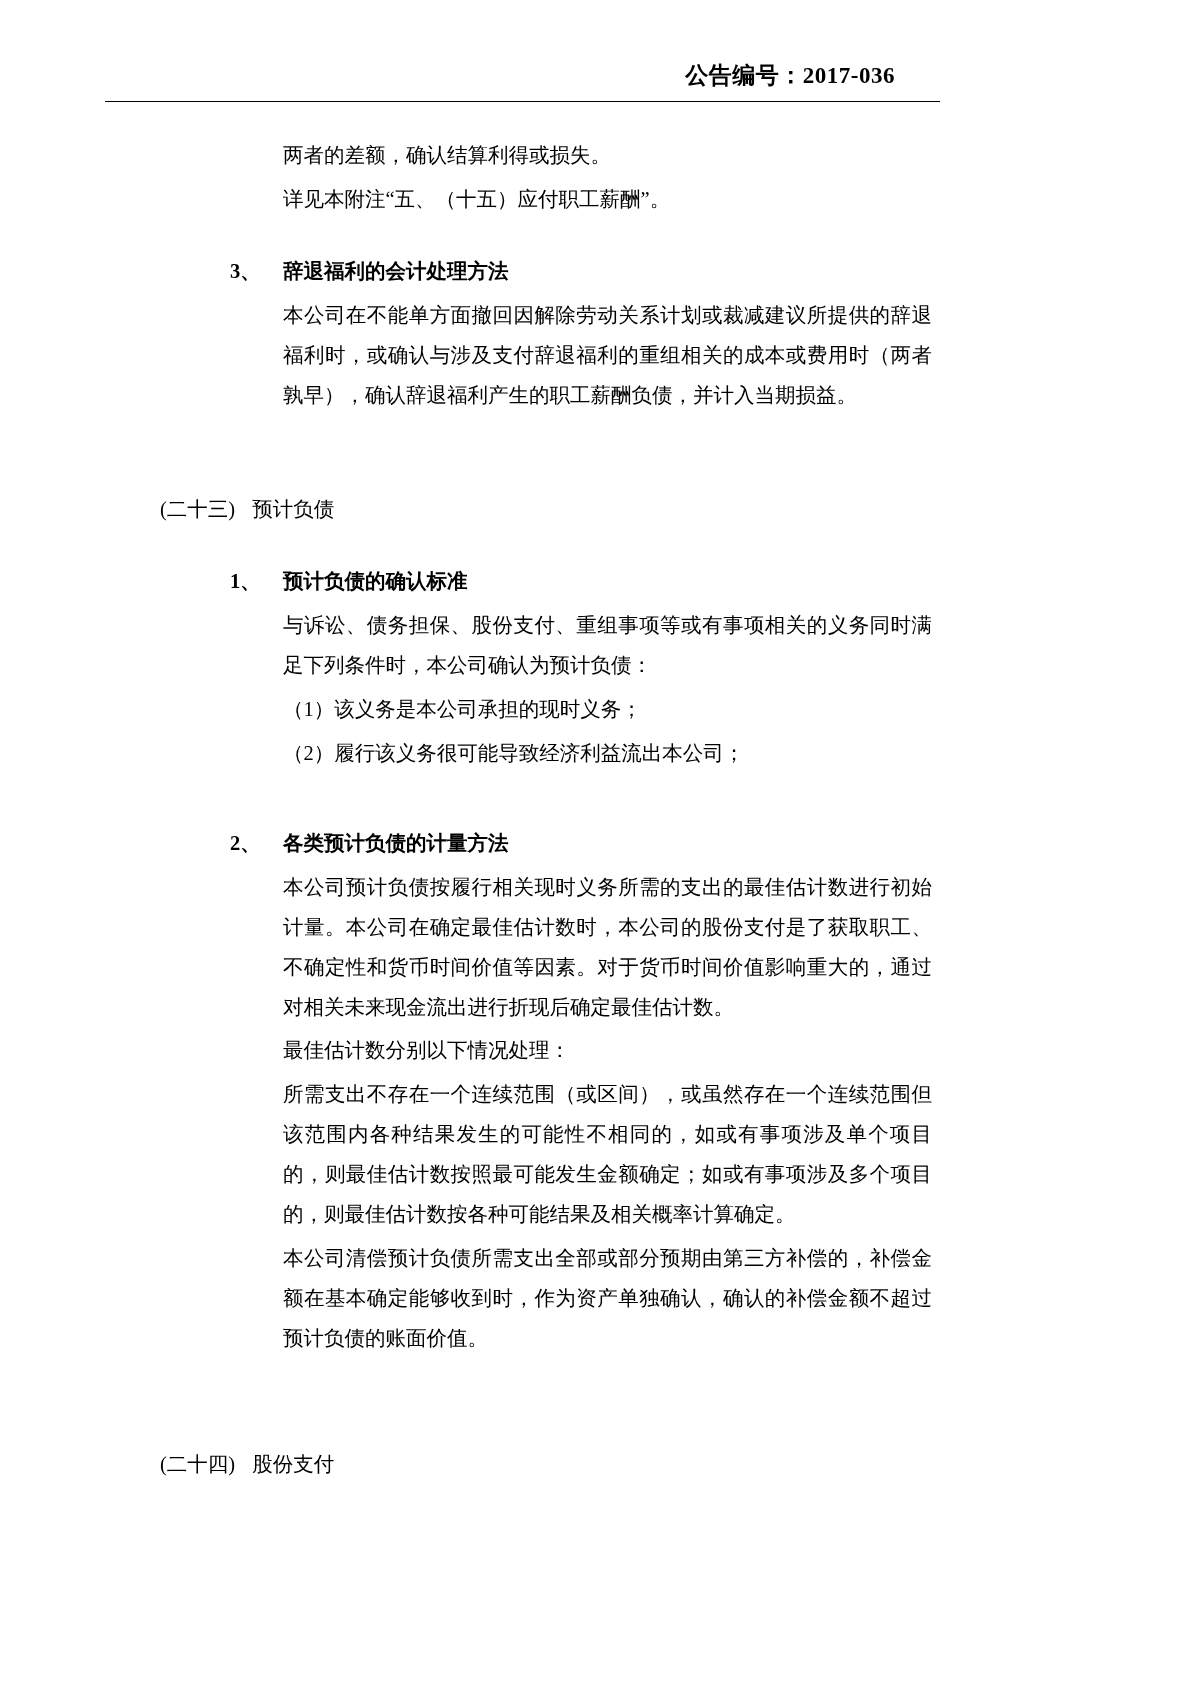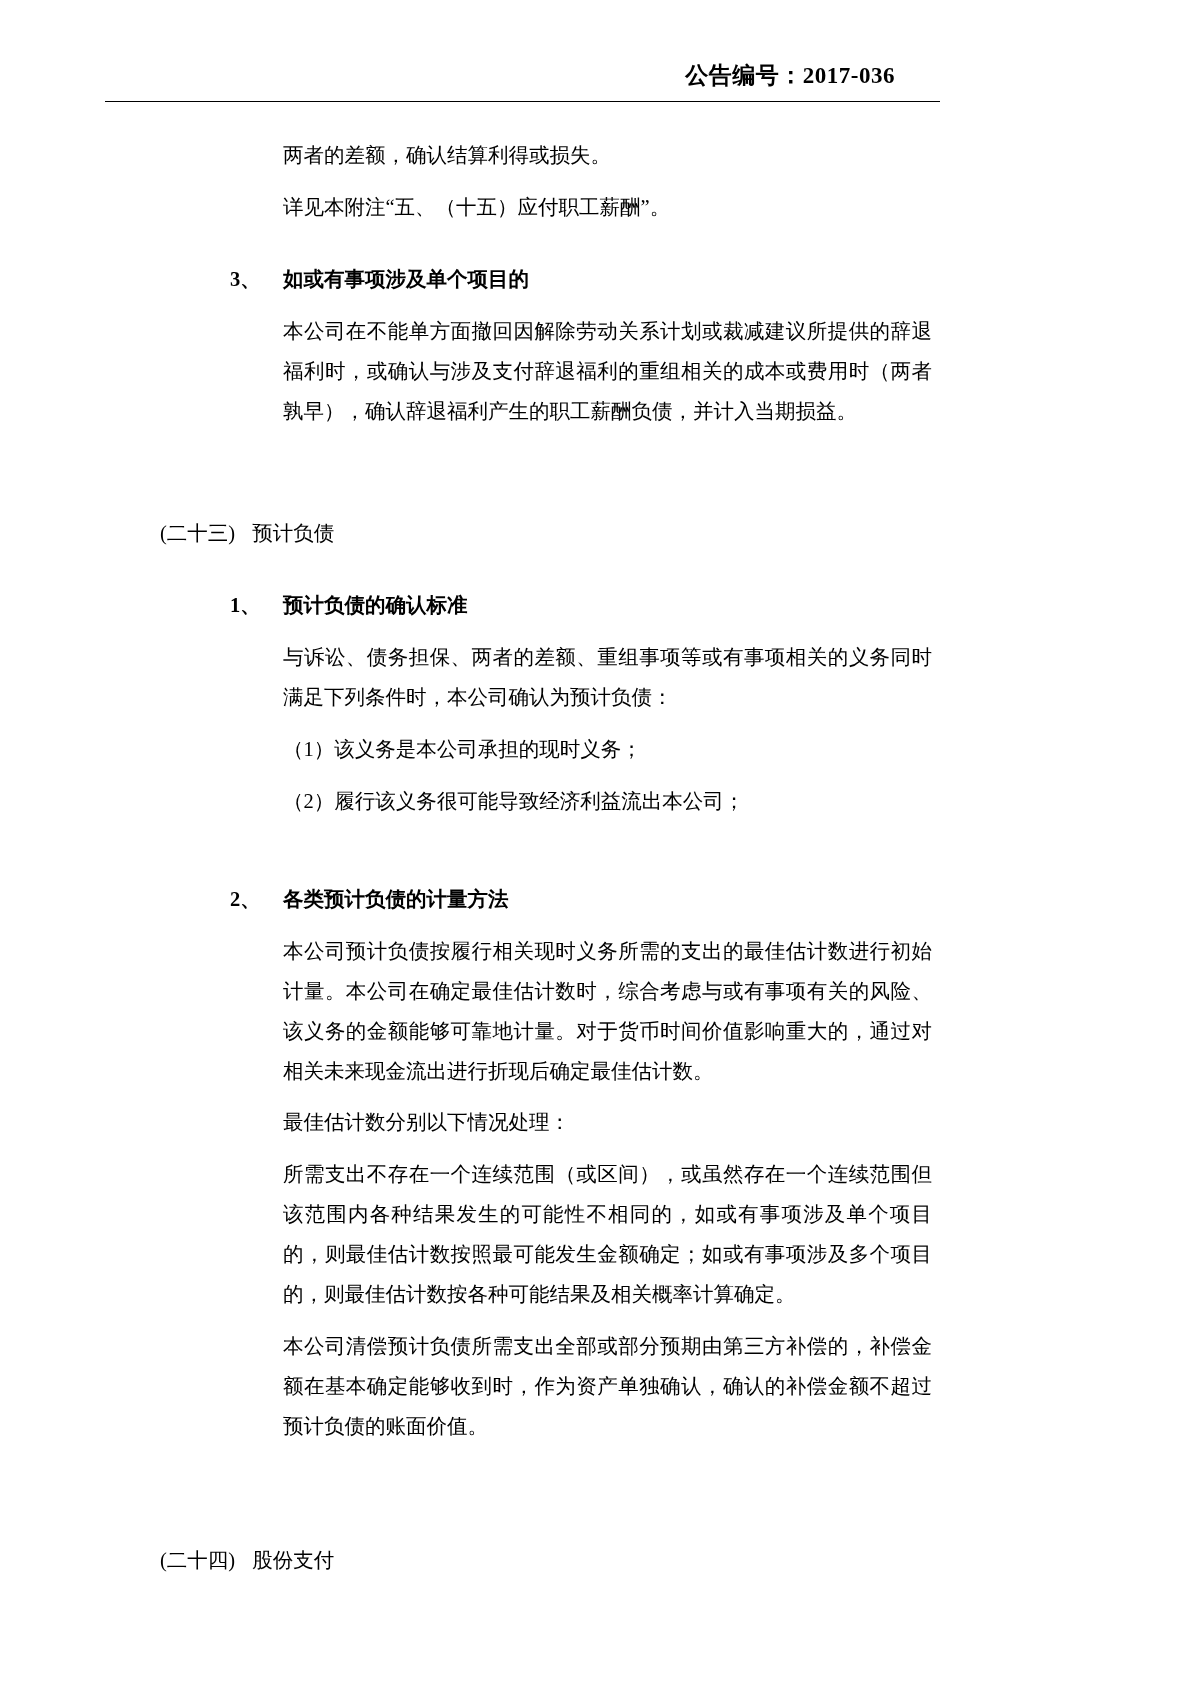--- a/index.html
+++ b/index.html
@@ -37,21 +37,21 @@
     margin: 0 0 34px 0;
   }
   .body-text {
     font-size: 20.5px;
     line-height: 1.95;
     font-family: "Liberation Serif", "DejaVu Serif", serif;
   }
 
   
   .para {
-    margin: 12px;
+    margin: 4px;
     text-align: justify;
     text-justify: inter-ideograph;
     font-family: Liberation Serif, serif;
   }
   .indent-body {
     margin-left: 178px;
     margin-right: 8px;
   }
   .indent-body-2 {
     margin-left: 178px;
@@ -104,46 +104,46 @@
   <div class="header">公告编号：2017-036</div>
   <hr class="header-rule">
 
   <div class="body-text">
 
     <p class="para indent-body">两者的差额，确认结算利得或损失。</p>
     <p class="para indent-body">详见本附注“五、（十五）应付职工薪酬”。</p>
 
     <div class="numbered-heading">
       <span class="num">3、</span>
-      <span class="txt">如或有事项涉及单个项目的</span>
+      <span class="txt">辞退福利的会计处理方法</span>
     </div>
     <p class="para indent-body">本公司在不能单方面撤回因解除劳动关系计划或裁减建议所提供的辞退福利时，或确认与涉及支付辞退福利的重组相关的成本或费用时（两者孰早），确认辞退福利产生的职工薪酬负债，并计入当期损益。</p>
 
     <div class="gap-md"></div>
 
     <div class="section-heading">
       <span class="sec-num">(二十三)</span>
       <span class="sec-title">预计负债</span>
     </div>
 
     <div class="numbered-heading">
       <span class="num">1、</span>
       <span class="txt">预计负债的确认标准</span>
     </div>
-    <p class="para indent-body">与诉讼、债务担保、两者的差额、重组事项等或有事项相关的义务同时满足下列条件时，本公司确认为预计负债：</p>
+    <p class="para indent-body">与诉讼、债务担保、股份支付、重组事项等或有事项相关的义务同时满足下列条件时，本公司确认为预计负债：</p>
     <p class="para indent-body-2">（1）该义务是本公司承担的现时义务；</p>
     <p class="para indent-body-2">（2）履行该义务很可能导致经济利益流出本公司；</p>
 
     <div class="gap-sm"></div>
 
     <div class="numbered-heading">
       <span class="num">2、</span>
       <span class="txt">各类预计负债的计量方法</span>
     </div>
-    <p class="para indent-body">本公司预计负债按履行相关现时义务所需的支出的最佳估计数进行初始计量。本公司在确定最佳估计数时，综合考虑与或有事项有关的风险、该义务的金额能够可靠地计量。对于货币时间价值影响重大的，通过对相关未来现金流出进行折现后确定最佳估计数。</p>
+    <p class="para indent-body">本公司预计负债按履行相关现时义务所需的支出的最佳估计数进行初始计量。本公司在确定最佳估计数时，本公司的股份支付是了获取职工、不确定性和货币时间价值等因素。对于货币时间价值影响重大的，通过对相关未来现金流出进行折现后确定最佳估计数。</p>
     <p class="para indent-body">最佳估计数分别以下情况处理：</p>
     <p class="para indent-body">所需支出不存在一个连续范围（或区间），或虽然存在一个连续范围但该范围内各种结果发生的可能性不相同的，如或有事项涉及单个项目的，则最佳估计数按照最可能发生金额确定；如或有事项涉及多个项目的，则最佳估计数按各种可能结果及相关概率计算确定。</p>
     <p class="para indent-body">本公司清偿预计负债所需支出全部或部分预期由第三方补偿的，补偿金额在基本确定能够收到时，作为资产单独确认，确认的补偿金额不超过预计负债的账面价值。</p>
 
     <div class="gap-lg"></div>
 
     <div class="section-heading wide">
       <span class="sec-num">(二十四)</span>
       <span class="sec-title">股份支付</span>
     </div>

